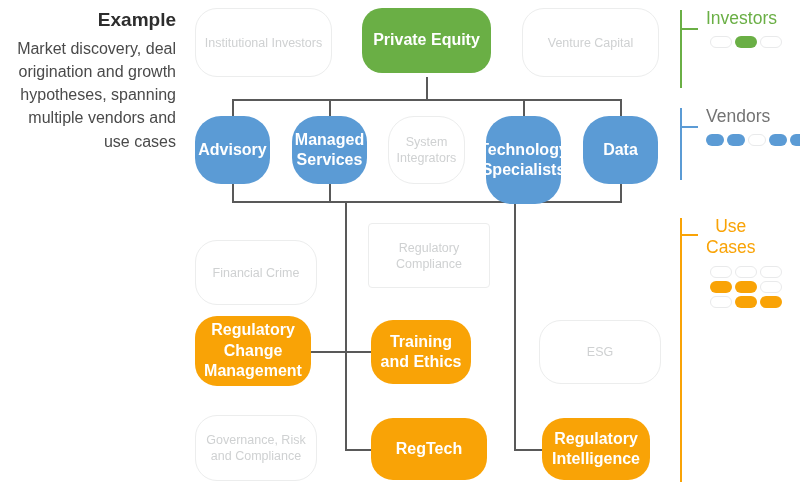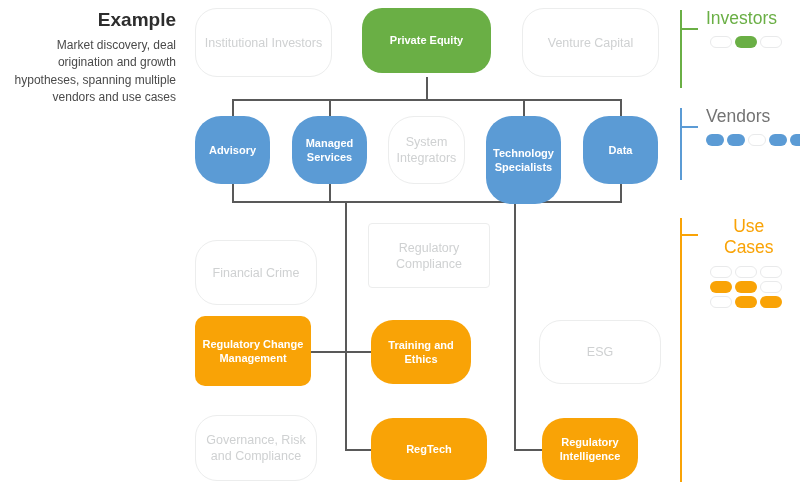--- a/index.html
+++ b/index.html
@@ -28,21 +28,21 @@
     text-align: right;
   }
   #caption .title {
     font-size: 19px;
     font-weight: bold;
     color: #2d2d2d;
     line-height: 1.25;
     margin-bottom: 5px;
   }
   #caption .body {
-    font-size: 12px;
+    font-size: 16px;
     color: #4a4a4a;
     line-height: 1.45;
   }
 
   
   .node {
     position: absolute;
     box-sizing: border-box;
     display: flex;
     align-items: center;
@@ -55,21 +55,21 @@
 
   .node.ghost {
     background: #ffffff;
     border: 1px solid #eceded;
     color: #cfd1d2;
     font-size: 12.5px;
     font-weight: normal;
   }
   .node.filled {
     color: #ffffff;
-    font-size: 11px;
+    font-size: 16px;
     font-weight: bold;
     border: none;
   }
   .node.green  { background: #6aaf45; }
   .node.blue   { background: #5b9bd5; }
   .node.orange { background: #f9a306; }
 
   
   .line {
     position: absolute;
@@ -174,37 +174,37 @@
     <span class="lbl">Data</span>
   </div>
 
   <div class="node ghost" style="left:195px; top:240px; width:122px; height:65px; border-radius:22px;">
     <span class="lbl">Financial Crime</span>
   </div>
   <div class="node ghost" style="left:368px; top:223px; width:122px; height:65px; border-radius:4px;">
     <span class="lbl">Regulatory Compliance</span>
   </div>
 
-  <div class="node filled orange" style="left:195px; top:316px; width:116px; height:70px; border-radius:10px;">
+  <div class="node filled orange" style="left:195px; top:316px; width:116px; height:70px; border-radius:22px;">
     <span class="lbl">Regulatory Change Management</span>
   </div>
   <div class="node filled orange" style="left:371px; top:320px; width:100px; height:64px; border-radius:22px;">
     <span class="lbl">Training and Ethics</span>
   </div>
   <div class="node ghost" style="left:539px; top:320px; width:122px; height:64px; border-radius:22px;">
     <span class="lbl">ESG</span>
   </div>
 
   <div class="node ghost" style="left:195px; top:415px; width:122px; height:66px; border-radius:22px;">
     <span class="lbl">Governance, Risk and Compliance</span>
   </div>
   <div class="node filled orange" style="left:371px; top:418px; width:116px; height:62px; border-radius:22px;">
     <span class="lbl">RegTech</span>
   </div>
-  <div class="node filled orange" style="left:542px; top:418px; width:96px; height:62px; border-radius:22px;">
+  <div class="node filled orange" style="left:542px; top:418px; width:108px; height:62px; border-radius:22px;">
     <span class="lbl">Regulatory Intelligence</span>
   </div>
 
   <div class="legend-group" style="left:680px; top:10px; width:116px; height:90px;">
     <div class="legend-rail" style="height:78px; background:#6aaf45;"></div>
     <div class="legend-tick" style="top:18px; background:#6aaf45;"></div>
     <div class="legend-title" style="color:#6aaf45;">Investors</div>
     <div class="legend-map" style="top:26px;">
       <div class="legend-row">
         <div class="pill off"></div>
@@ -225,21 +225,21 @@
         <div class="pill off" style="width:18px;"></div>
         <div class="pill" style="background:#5b9bd5; width:18px;"></div>
         <div class="pill" style="background:#5b9bd5; width:18px;"></div>
       </div>
     </div>
   </div>
 
   <div class="legend-group" style="left:680px; top:218px; width:116px; height:268px;">
     <div class="legend-rail" style="height:264px; background:#f9a306;"></div>
     <div class="legend-tick" style="top:16px; background:#f9a306;"></div>
-    <div class="legend-title" style="color:#f9a306;margin-left:18px;">Use
+    <div class="legend-title" style="color:#f9a306;">Use
 Cases</div>
     <div class="legend-map" style="top:48px;">
       <div class="legend-row">
         <div class="pill off"></div>
         <div class="pill off"></div>
         <div class="pill off"></div>
       </div>
       <div class="legend-row">
         <div class="pill" style="background:#f9a306;"></div>
         <div class="pill" style="background:#f9a306;"></div>

